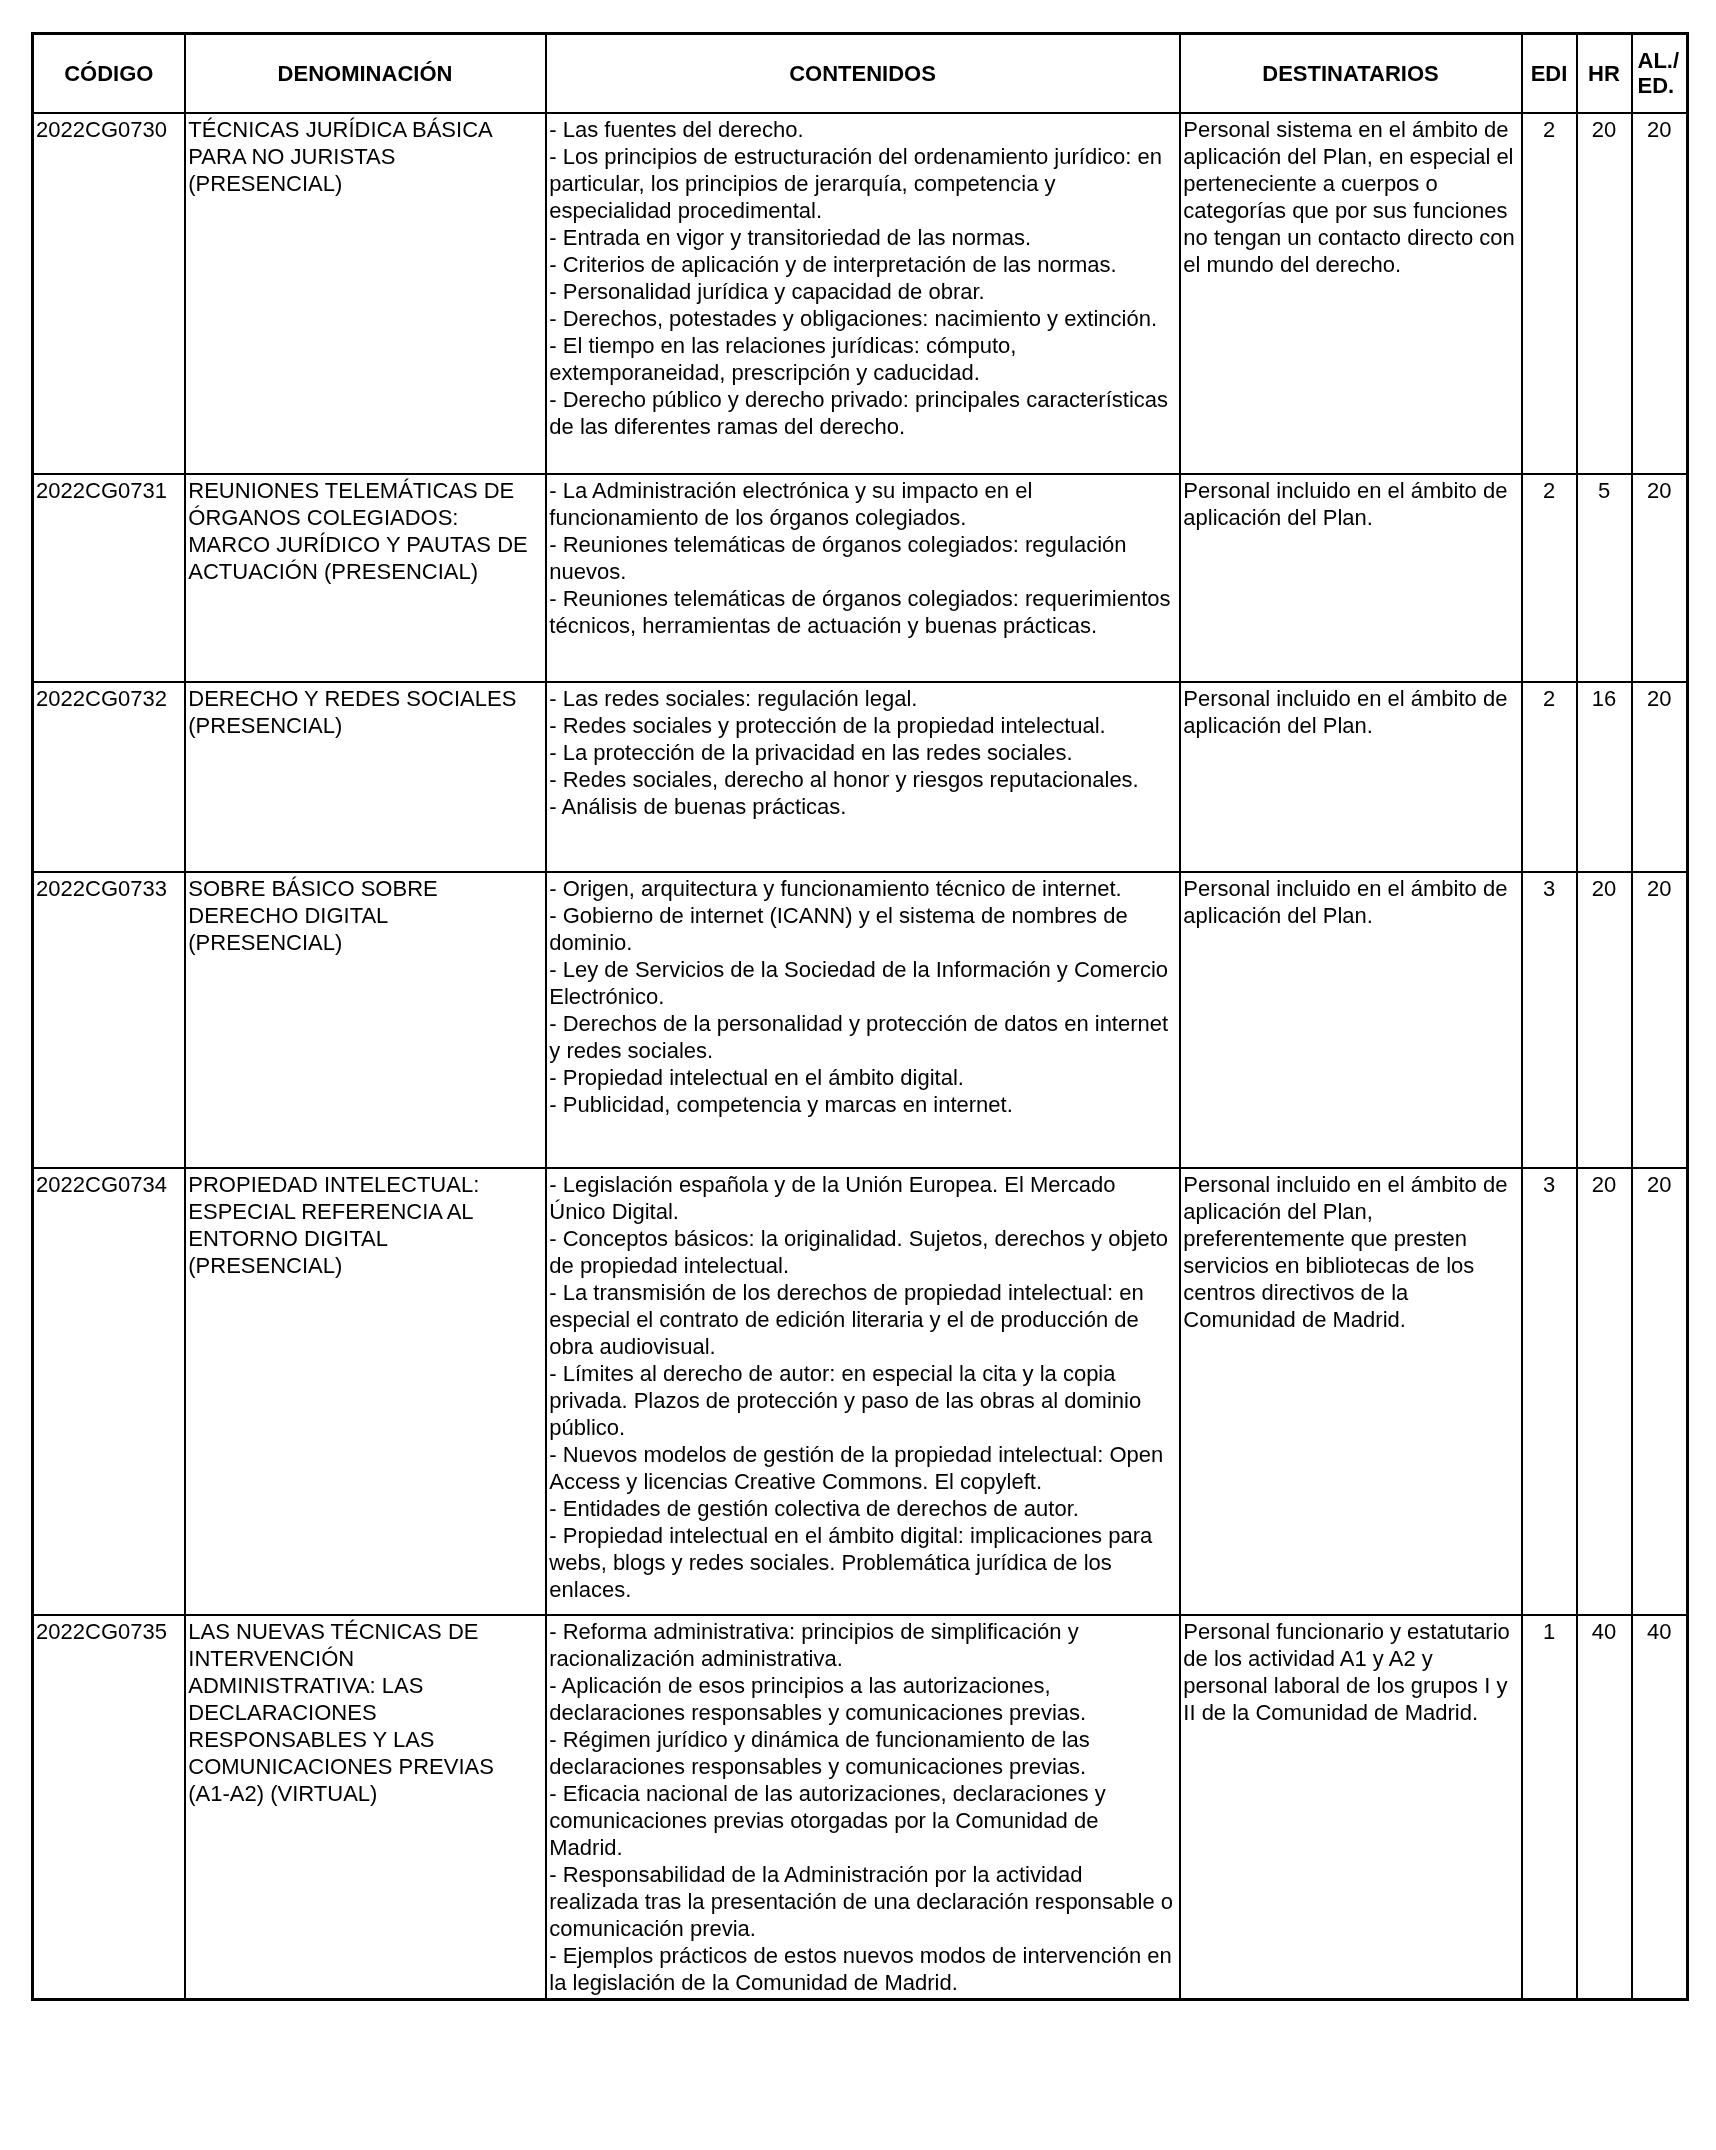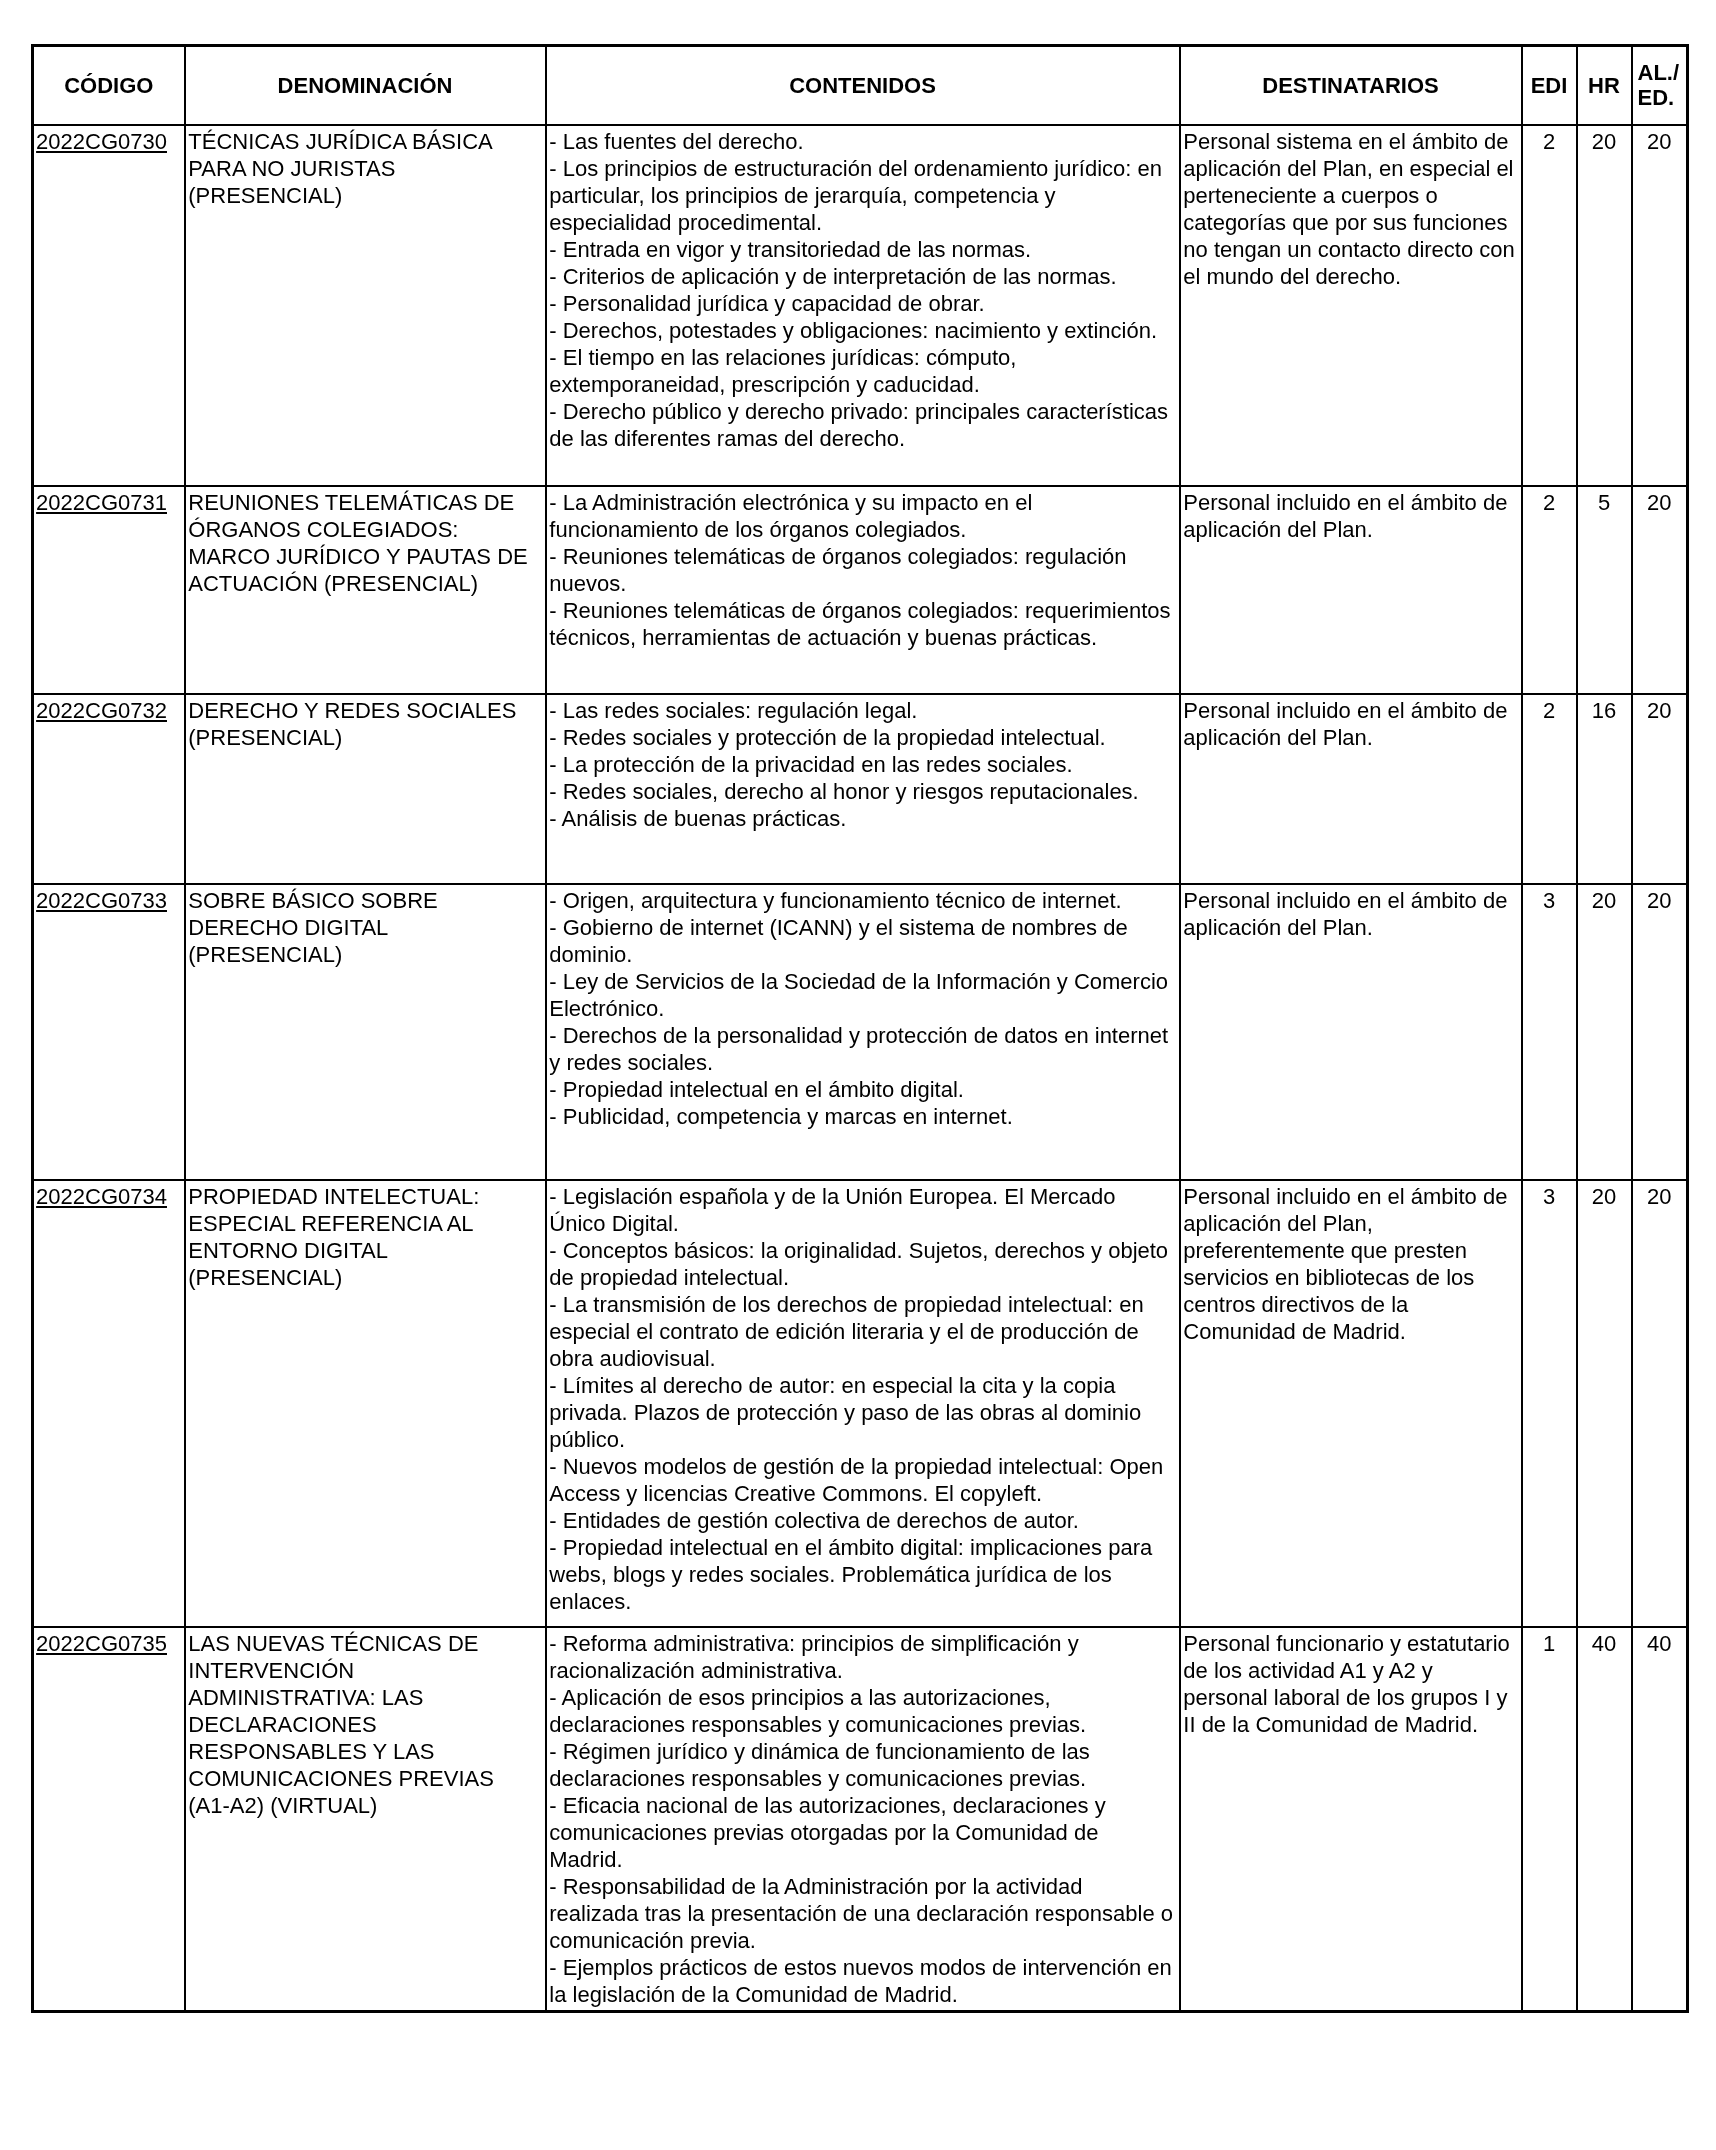--- a/index.html
+++ b/index.html
@@ -10,21 +10,21 @@
   body {
     width: 1717px;
     height: 2151px;
     font-family: "Liberation Sans", sans-serif;
     color: #000000;
   }
   .page {
     box-sizing: border-box;
     width: 1704px;
     height: 2151px;
-    padding: 44px 31px;
+    padding: 32px 31px;
   }
   table.course-table {
     border-collapse: collapse;
     table-layout: fixed;
     width: 1655px;
     border: 3.5px solid #000;
   }
   .course-table th,
   .course-table td {
     border: 2.1px solid #000;
@@ -51,21 +51,20 @@
     line-height: 27px;
     vertical-align: top;
     padding: 2.1px 4.2px 2.1px 2.8px;
   }
   .pre {
     white-space: pre-line;
   }
   td.codigo {
     padding-left: 2.1px;
     padding-right: 0;
-    text-decoration: underline;
   }
   td.num {
     text-align: center;
     padding-left: 1.4px;
     padding-right: 1.4px;
   }
   col.c-codigo { width: 152px; }
   col.c-denom  { width: 361px; }
   col.c-cont   { width: 634px; }
   col.c-dest   { width: 342px; }

